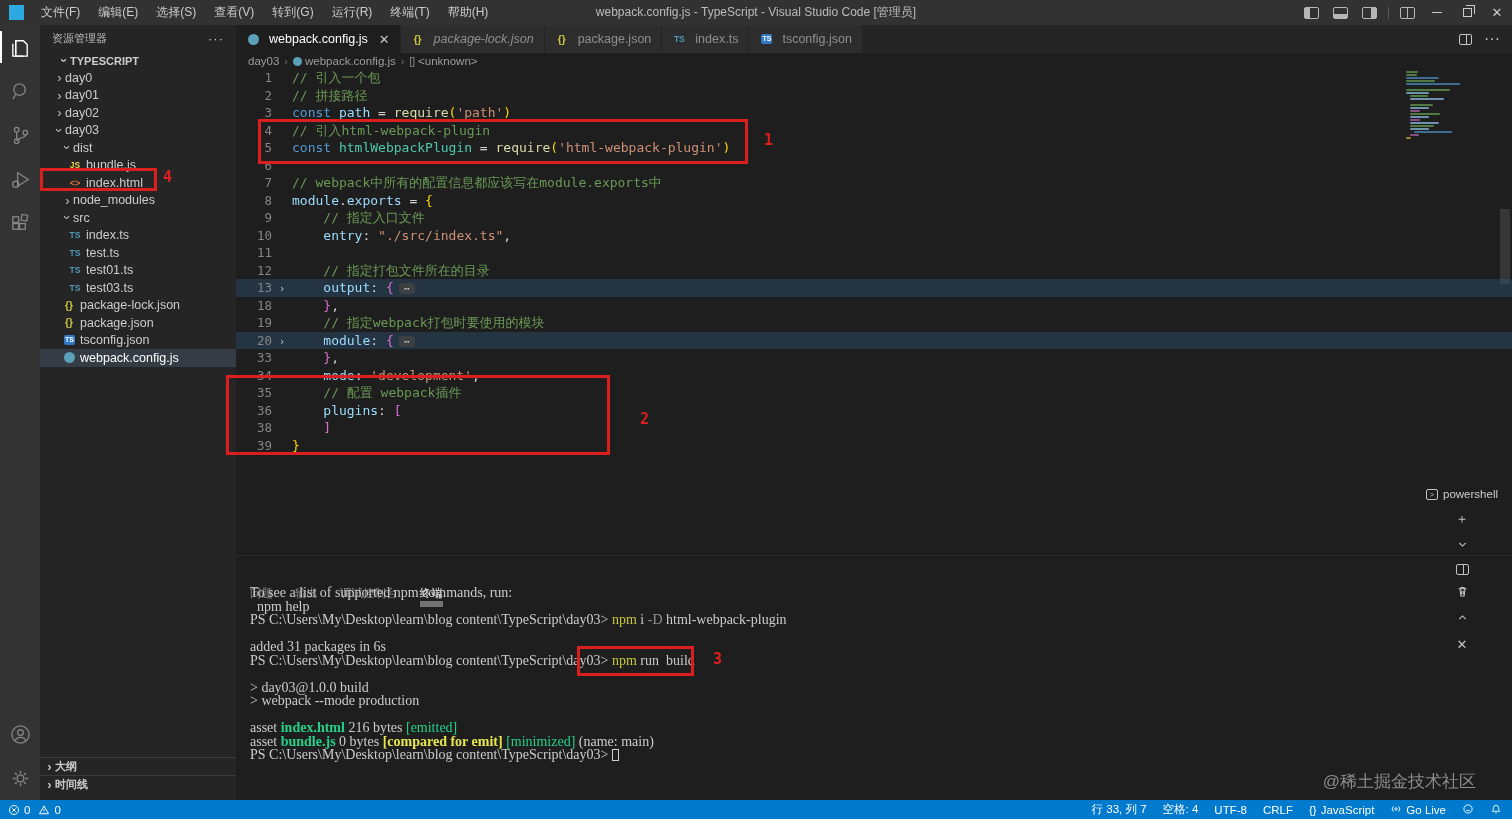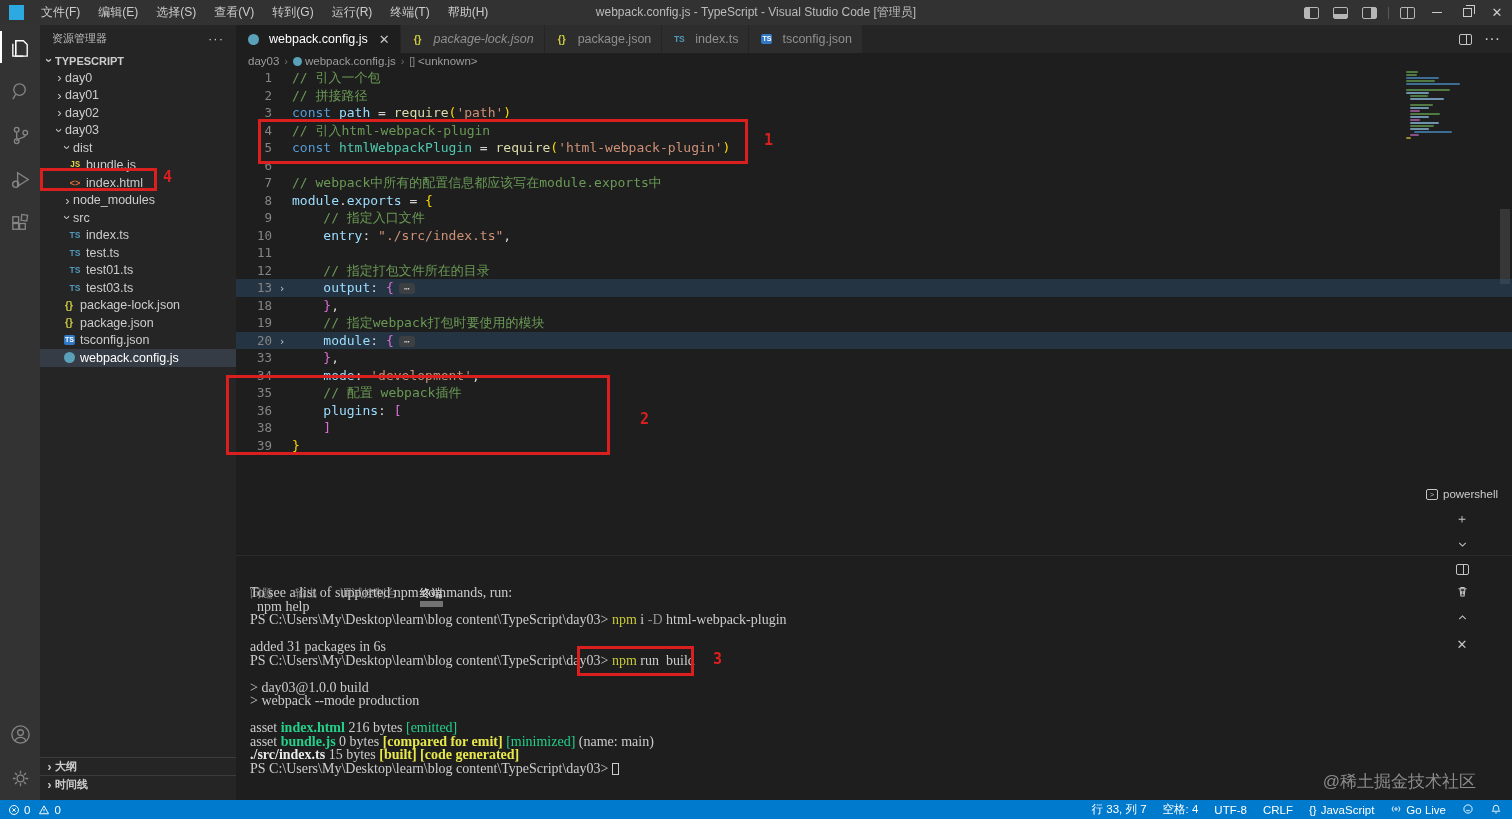--- a/index.html
+++ b/index.html
@@ -35,29 +35,29 @@
   .act-ic { width:40px; height:44px; display:flex; align-items:center; justify-content:center; position:relative; }
   .act-ic svg { width:23px; height:23px; stroke:#858585; fill:none; stroke-width:1.4; }
   .act-ic.active svg { stroke:#ffffff; }
   .act-ic.active::before { content:""; position:absolute; left:0; top:6px; bottom:6px; width:2px; background:#ffffff; }
   .act-bottom { margin-top:auto; }
 
   
   .sidebar { position:absolute; left:40px; top:25px; width:196px; height:775px; background:#252526; color:#cccccc; }
   .sb-header { height:27px; display:flex; align-items:center; padding:0 12px; font-size:11px; color:#bbbbbb; }
   .sb-more { margin-left:auto; color:#cccccc; font-size:13px; letter-spacing:1px; }
-  .sb-section { height:17px; display:flex; align-items:center; font-size:11px; font-weight:bold; color:#cccccc; padding-left:4px; }
+  .sb-section { height:17px; display:flex; align-items:center; font-size:11px; font-weight:bold; color:#cccccc; padding-left:19px; }
   .tree { position:absolute; left:0; top:44px; right:0; }
   .trow { height:17.5px; display:flex; align-items:center; font-size:12.5px; color:#cccccc; white-space:nowrap; }
   .trow.selected { background:#353c45; }
   .trow.selected .tlabel { color:#ffffff; }
   .twisty { color:#c5c5c5; font-size:13px; width:11px; display:inline-block; text-align:center; }
   .twisty.open { transform:rotate(90deg); }
   .fbadge { font-size:8.5px; font-weight:bold; width:14px; display:inline-block; text-align:center; margin-right:4px; }
-  .fb-js { color:#e8d44d;font-family:Liberation Mono, monospace; } .fb-ts { color:#519aba; } .fb-json { color:#cbcb41; font-size:10px; }
+  .fb-js { color:#e8d44d; } .fb-ts { color:#519aba; } .fb-json { color:#cbcb41; font-size:10px; }
   .fb-html { color:#e46f3a; font-size:9px; }
   .fb-box { background:#3178c6; color:#fff; border-radius:2px; font-size:7px; line-height:10px; height:10px; width:11px; margin:0 5px 0 2px; }
   .wp-circle { width:11px; height:11px; border-radius:50%; background:#5aa0b8; display:inline-block; margin:0 5px 0 2px; }
   .sb-bottom { position:absolute; left:0; right:0; bottom:7px; }
   .sb-bot-row { height:18px; display:flex; align-items:center; border-top:1px solid #3c3c3c;
     font-size:11px; font-weight:bold; color:#cccccc; padding-left:4px; }
 
   
   .editor-root { position:absolute; left:236px; top:25px; width:1276px; height:775px; background:#1e1e1e; }
   .tabbar { position:absolute; left:0; top:0; right:0; height:28px; background:#252526; display:flex; }
@@ -429,21 +429,20 @@
           <div class="tline"><span class="tt-d">PS C:\Users\My\Desktop\learn\blog content\TypeScript\day03&gt; </span><span class="tt-y">npm</span><span class="tt-d"> i </span><span class="tt-m">-D</span><span class="tt-d"> html-webpack-plugin</span></div>
           <div class="tline"></div>
           <div class="tline"><span class="tt-d">added 31 packages in 6s</span></div>
           <div class="tline"><span class="tt-d">PS C:\Users\My\Desktop\learn\blog content\TypeScript\day03&gt; </span><span class="tt-y">npm</span><span class="tt-d"> run  build</span></div>
           <div class="tline"></div>
           <div class="tline"><span class="tt-d">&gt; day03@1.0.0 build</span></div>
           <div class="tline"><span class="tt-d">&gt; webpack --mode production</span></div>
           <div class="tline"></div>
           <div class="tline"><span class="tt-d">asset </span><span class="tt-gb">index.html</span><span class="tt-d"> 216 bytes </span><span class="tt-g">[emitted]</span></div>
           <div class="tline"><span class="tt-d">asset </span><span class="tt-gb">bundle.js</span><span class="tt-d"> 0 bytes </span><span class="tt-yl">[compared for emit]</span><span class="tt-d"> </span><span class="tt-g">[minimized]</span><span class="tt-d"> (name: main)</span></div>
-          <div class="tline"><span class="tt-w">./src/index.ts</span><span class="tt-d"> 15 bytes </span><span class="tt-yl">[built]</span><span class="tt-d"> </span><span class="tt-yl">[code generated]</span></div>
           <div class="tline"><span class="tt-d">PS C:\Users\My\Desktop\learn\blog content\TypeScript\day03&gt; </span><span class="t-cursor"></span></div>
         </div>
     </div>
   </div>
 
   <div class="statusbar">
     <div class="sb-left">
       <span class="st-item">
         <svg viewBox="0 0 16 16">
             <circle cx="8" cy="8" r="6"></circle>

